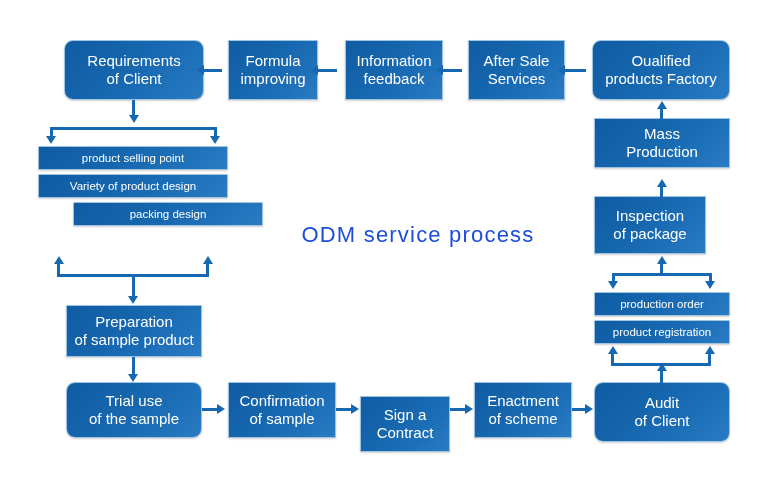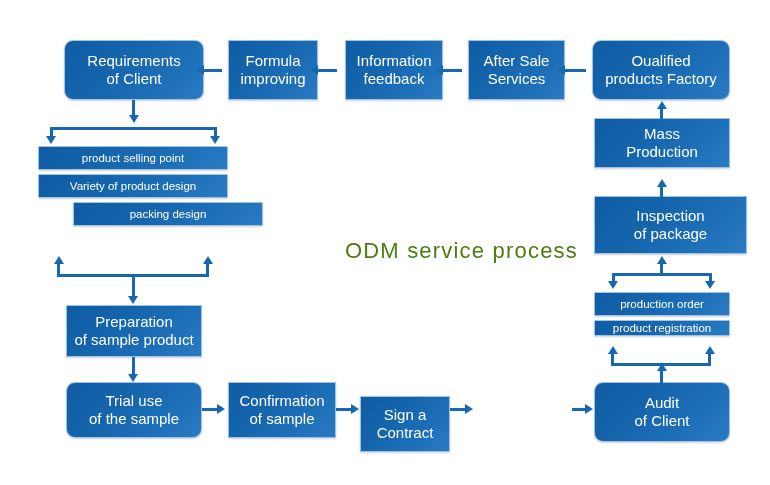--- a/index.html
+++ b/index.html
@@ -35,26 +35,25 @@
     text-align: center;
     user-select: none;
     white-space: nowrap;
   }
 
   .title-text {
     position: absolute;
     left: 258px;
     top: 222px;
     width: 320px;
-    text-align: right;
+    text-align: center;
     font-size: 22px;
-    color: #4d7c0f;
+    color: #1d4ed8;
     letter-spacing: 1.2px;
     white-space: nowrap;
-    margin-top: 16px;
   }
 
   
   .node {
     position: absolute;
     box-sizing: border-box;
     display: flex;
     align-items: center;
     justify-content: center;
     text-align: center;
@@ -177,20 +176,23 @@
   </div>
 
   <div class="node big" style="left:228px; top:382px; width:108px; height:56px;">
     <span>Confirmation<br>of sample</span>
   </div>
 
   <div class="node big" style="left:360px; top:382px; width:90px; height:56px;margin-top:14px;">
     <span>Sign a<br>Contract</span>
   </div>
 
+  <div class="node big" style="left:474px; top:382px; width:98px; height:56px;">
+    <span>Enactment<br>of scheme</span>
+  </div>
 
   <div class="node big round" style="left:594px; top:382px; width:136px; height:60px;">
     <span>Audit<br>of Client</span>
   </div>
 
   <div class="line" style="left:202px; top:408px; width:16px; height:3px;"></div>
   <div class="arrow right" style="left:217px; top:404px;"></div>
 
   <div class="line" style="left:336px; top:408px; width:16px; height:3px;"></div>
   <div class="arrow right" style="left:351px; top:404px;"></div>
@@ -198,29 +200,29 @@
   <div class="line" style="left:450px; top:408px; width:16px; height:3px;"></div>
   <div class="arrow right" style="left:465px; top:404px;"></div>
 
   <div class="line" style="left:572px; top:408px; width:14px; height:3px;"></div>
   <div class="arrow right" style="left:585px; top:404px;"></div>
 
   <div class="node big" style="left:594px; top:118px; width:136px; height:50px;">
     <span>Mass<br>Production</span>
   </div>
 
-  <div class="node big" style="left:594px; top:196px; width:153px; height:58px;">
+  <div class="node big" style="left:594px; top:196px; width:112px; height:58px;">
     <span>Inspection<br>of package</span>
   </div>
 
   <div class="node small" style="left:594px; top:292px; width:136px; height:24px;">
     <span>production order</span>
   </div>
 
-  <div class="node small" style="left:594px; top:320px; width:136px; height:16px;">
+  <div class="node small" style="left:594px; top:320px; width:136px; height:24px;">
     <span>product registration</span>
   </div>
 
   <div class="arrow up" style="left:657px; top:101px;"></div>
   <div class="line" style="left:660px; top:108px; width:3px; height:12px;"></div>
 
   <div class="arrow up" style="left:657px; top:179px;"></div>
   <div class="line" style="left:660px; top:186px; width:3px; height:12px;"></div>
 
   <div class="arrow up" style="left:657px; top:256px;"></div>

